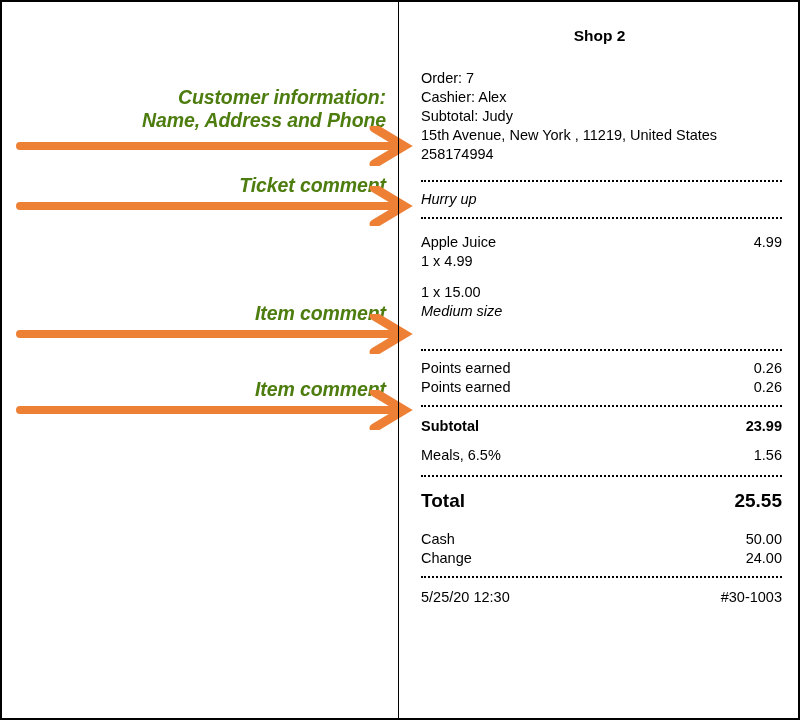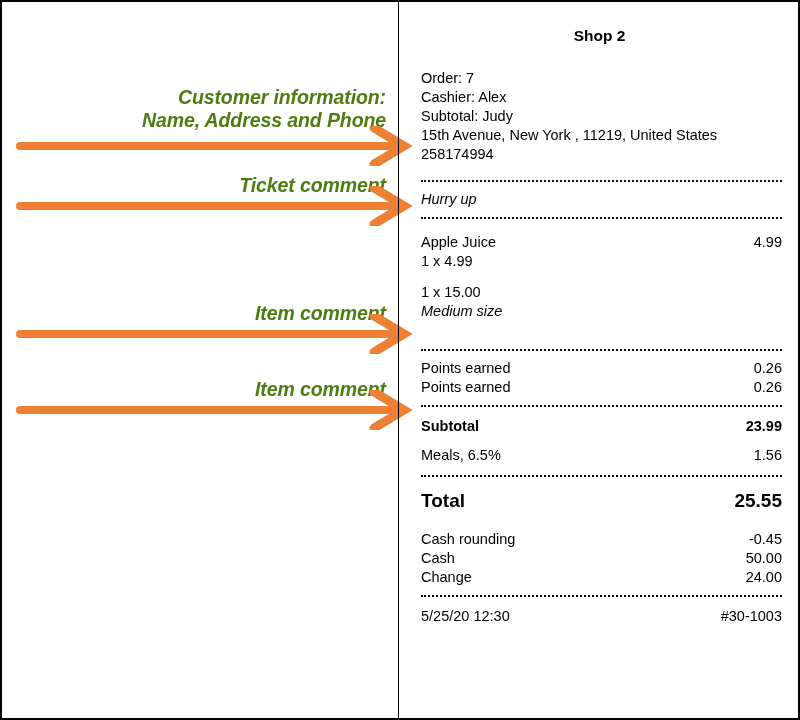--- a/index.html
+++ b/index.html
@@ -259,24 +259,20 @@
     <div class="sp-10"></div>
 
     <div class="row total-row">
       <span class="label">Total</span>
       <span class="value">25.55</span>
     </div>
 
     <div class="sp-16"></div>
 
     <div class="row">
-      <span class="label">Cash rounding</span>
-      <span class="value">-0.45</span>
-    </div>
-    <div class="row">
       <span class="label">Cash</span>
       <span class="value">50.00</span>
     </div>
     <div class="row">
       <span class="label">Change</span>
       <span class="value">24.00</span>
     </div>
 
     <div class="sp-8"></div>
     <div class="dots"></div>

